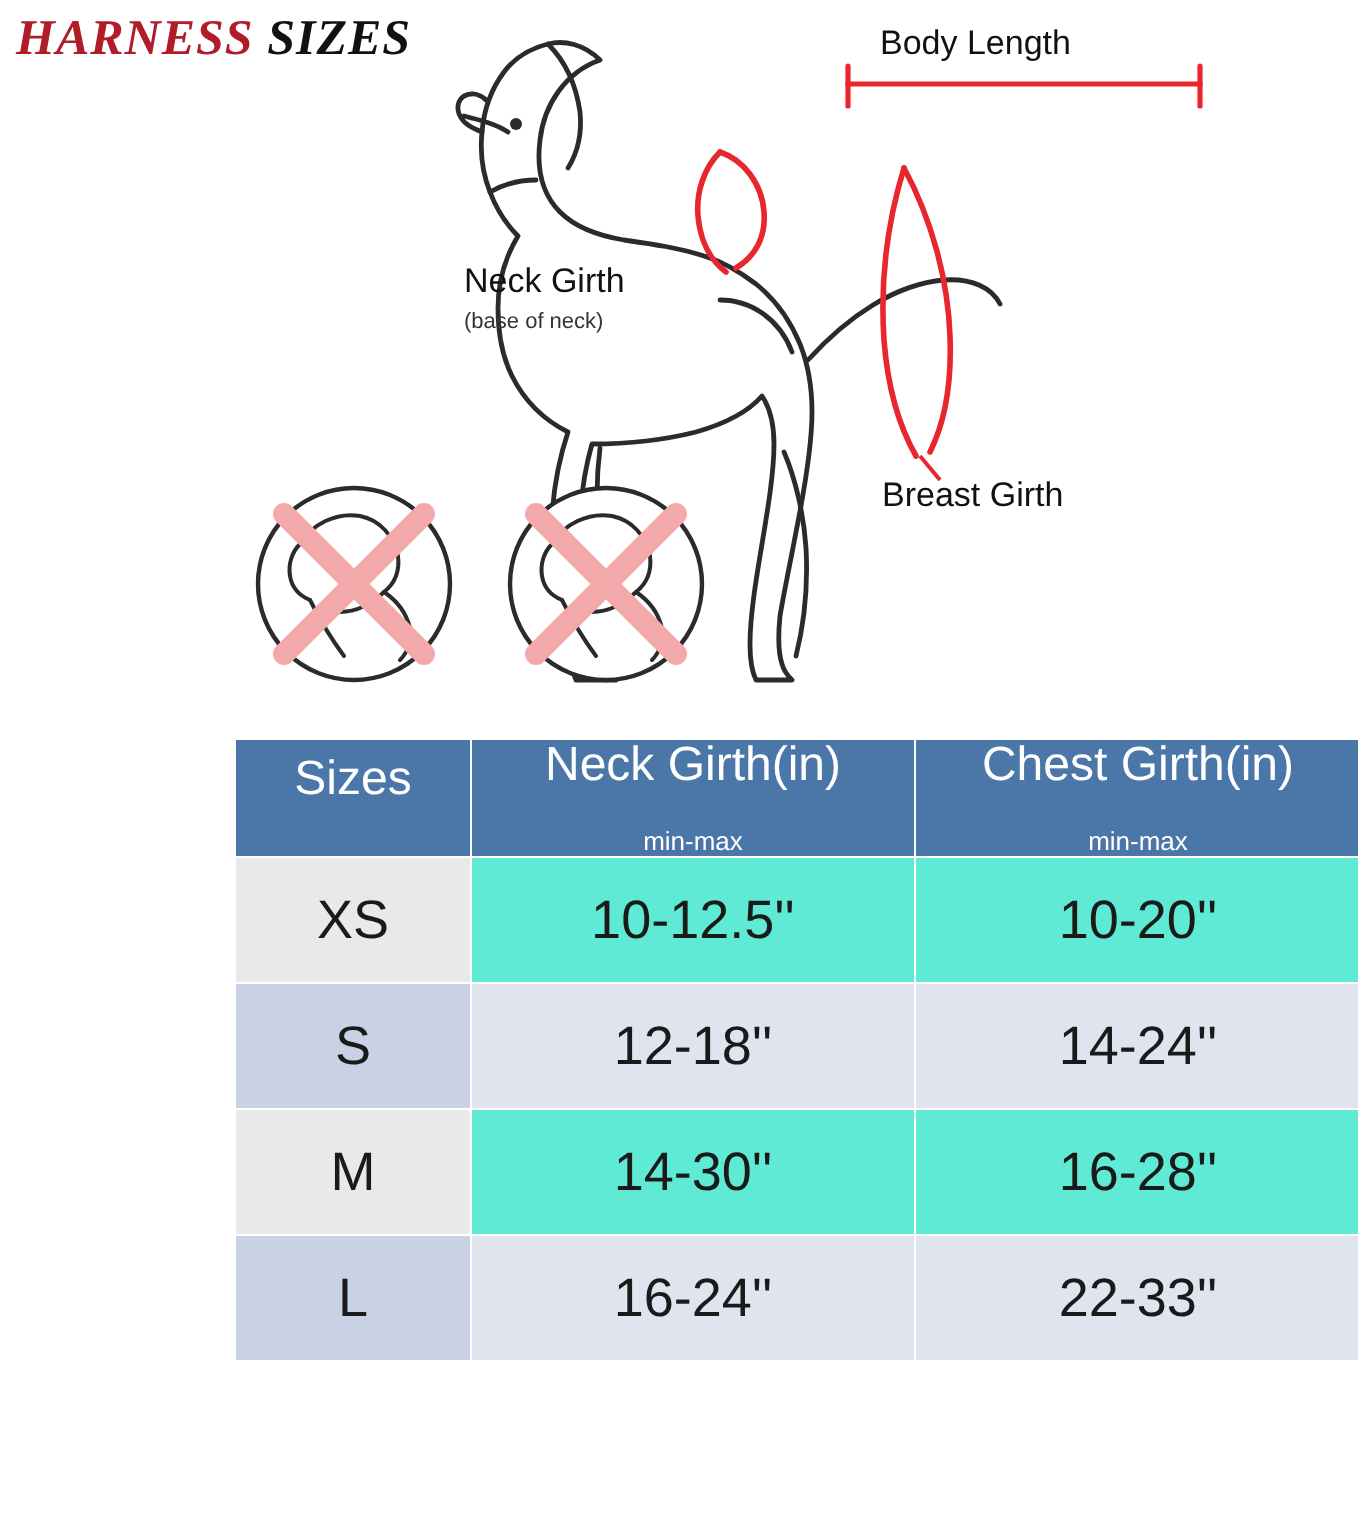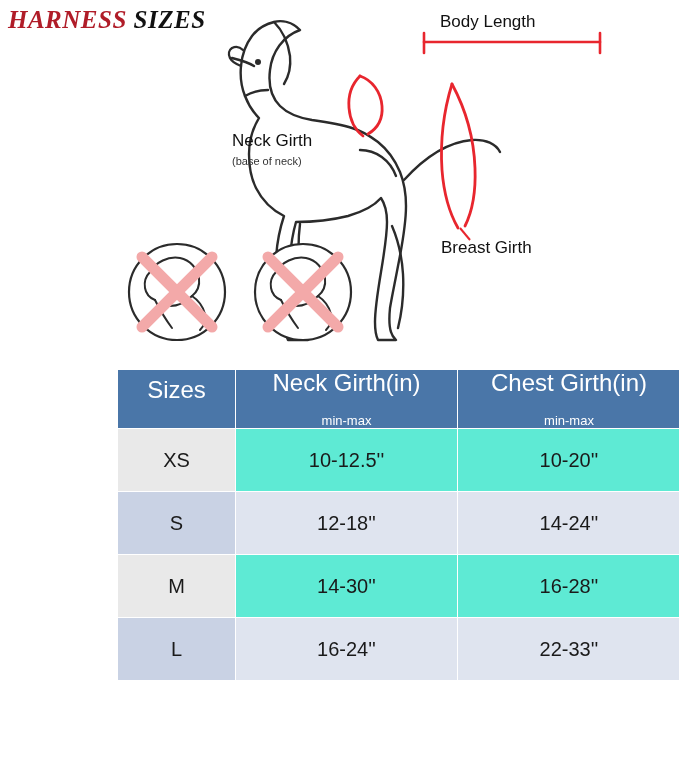--- a/index.html
+++ b/index.html
@@ -89,21 +89,21 @@
     line-height: 26px;
   }
   .th-sub {
     display: block;
     font-size: 13px;
     line-height: 14px;
     margin-top: 18px;
   }
   #size-table tbody td {
     height: 62px;
-    font-size: 20px;
+    font-size: 27px;
     color: #1a1a1a;
     padding: 0;
   }
   tr.row-light td { background: #5eead4; }
   tr.row-light td.c-size { background: #e9e9e9; }
   tr.row-dark td  { background: #dfe4ef; }
   tr.row-dark td.c-size { background: #c9d2e4; }
 
   col.col-size  { width: 118px; }
   col.col-neck  { width: 222px; }

